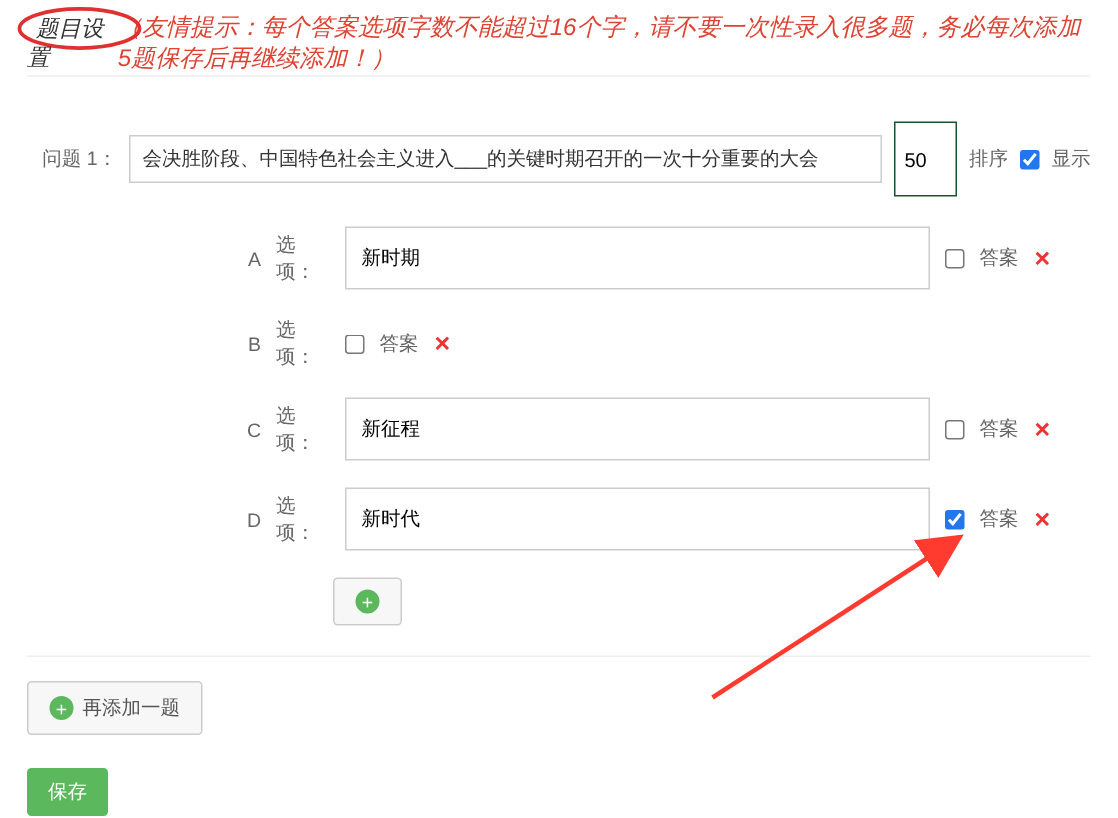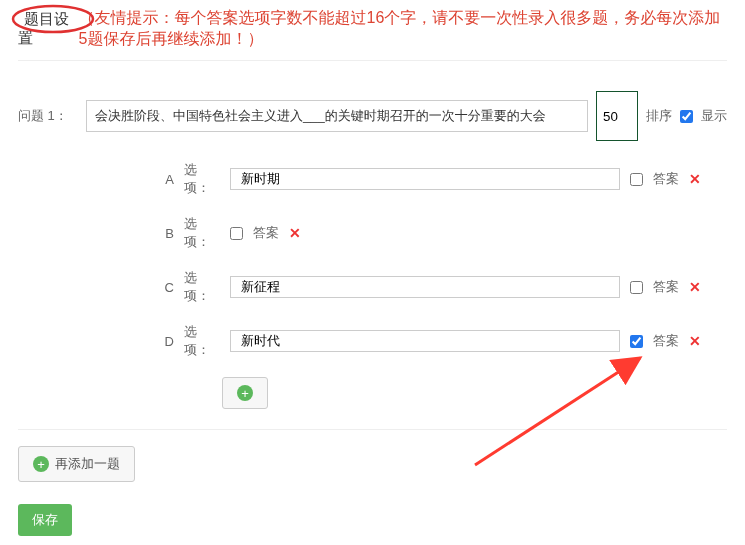--- a/index.html
+++ b/index.html
@@ -11,57 +11,57 @@
     width: 745px;
     height: 545px;
     padding: 8px 18px;
     position: relative;
   }
   .header-line {
     display: flex;
     align-items: center;
     margin-bottom: 14px;
     border-bottom: 1px solid #eee;
-    padding-bottom: 10px;
+    font-style: italic;
   }
   .title-circle {
     position: relative;
     display: inline-block;
   }
   .title-circle svg { position:absolute; left:-8px; top:-6px; }
   .title-text { font-size: 15px; color:#333; padding: 2px 6px; position:relative; z-index:1; }
   .tip-text { color: #d43; font-size: 16px; margin-left: 4px; }
   .question-row {
     display: flex;
     align-items: center;
     gap: 8px;
     margin: 30px 0 20px 0;
   }
-  .q-label { color:#666; width:60px; }
+  .q-label { color:#666; width:60px; text-align:right; }
   .q-input {
     flex: 1;
     height: 32px;
     border: 1px solid #ccc;
     padding: 0 8px;
     font-size: 13px;
     color:#333;
   }
   .sort-input {
     width: 42px; height:50px; border:1px solid #14532d; text-align:left; padding:0 6px;
   }
   .sort-label, .show-label { color:#666; font-size:13px; }
   .show-check { accent-color:#2277ee; }
   .options-block { margin-left: 140px; }
   .option-row {
     display:flex; align-items:center; gap:10px; margin-bottom:18px;
   }
   .opt-letter { color:#666; width:16px; text-align:right; }
   .opt-label { color:#666; width:36px; }
   .opt-input {
-    width: 390px; height:22px; border:1px solid #ccc; padding:0 10px; font-size:13px;
+    width: 390px; height:42px; border:1px solid #ccc; padding:0 10px; font-size:13px;
   }
   .ans-check { accent-color:#2277ee; }
   .ans-label { color:#666; font-size:13px; }
   .del-x { color:#e33; font-weight:bold; cursor:pointer; font-size:14px; }
   .add-opt-btn {
     margin-left: 64px;
     display:inline-flex; align-items:center; gap:6px;
     border:1px solid #ccc; background:#f7f7f7; color:#555;
     padding:7px 14px; font-size:13px; cursor:pointer; border-radius:3px;
   }

